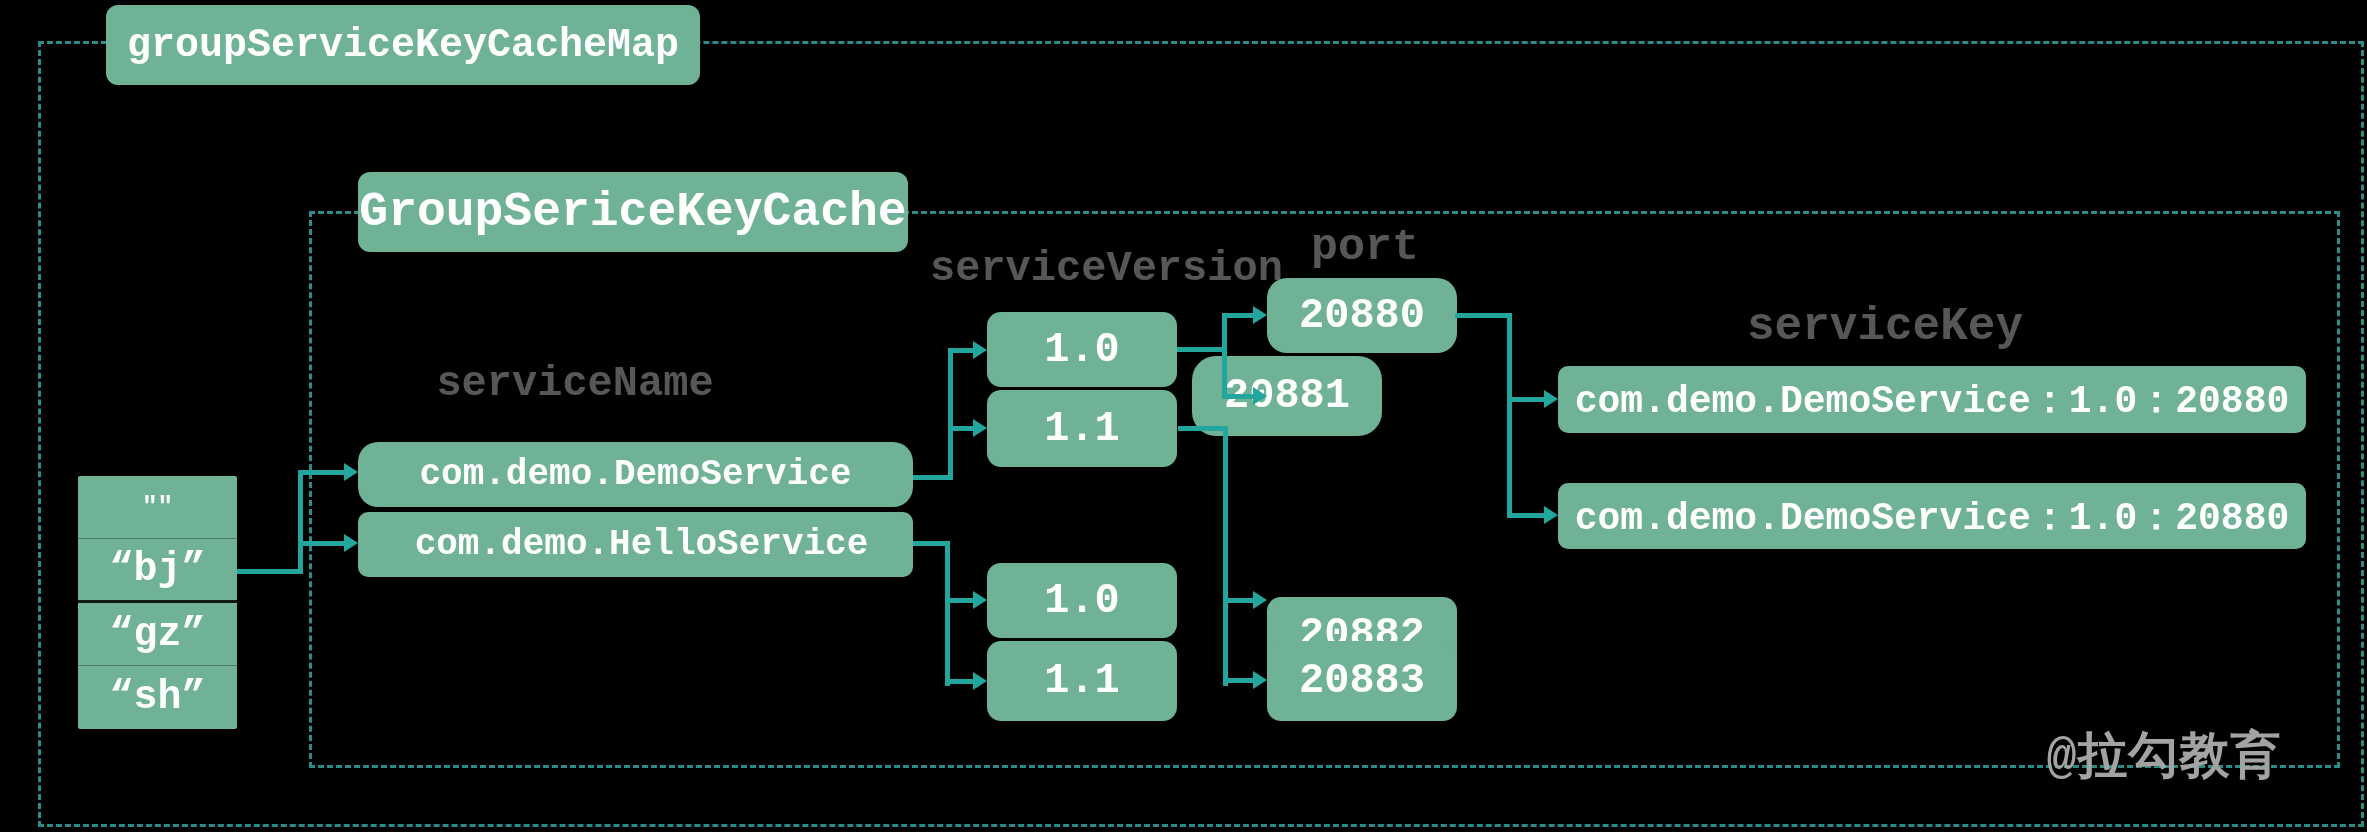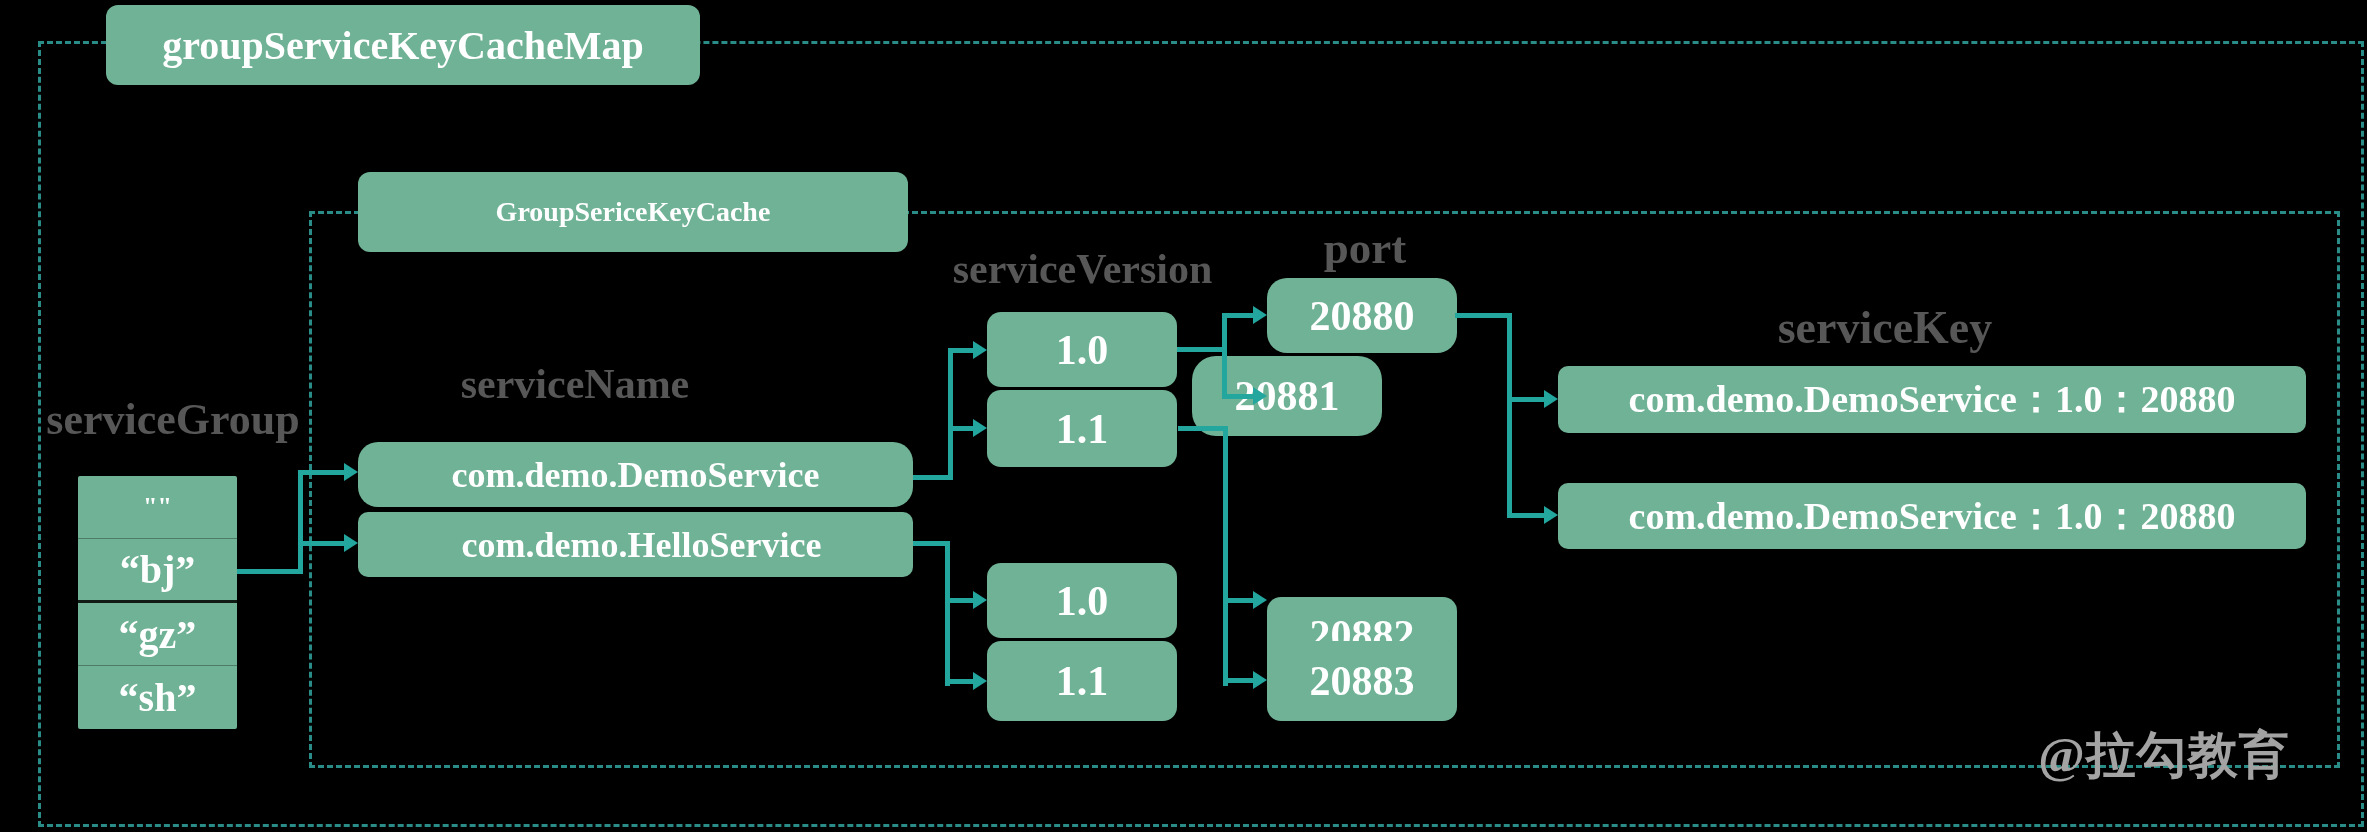--- a/index.html
+++ b/index.html
@@ -1,29 +1,29 @@
 <!DOCTYPE html>
 <html><head>
 <meta charset="utf-8">
 <style>
   html,body{margin:0;padding:0;background:#000;}
   .stage{
     position:relative;width:2367px;height:832px;background:#000;overflow:hidden;
-    font-family:Liberation Serif, serif;
+    font-family:Liberation Mono, monospace;
   }
   .dash{position:absolute;border:3px dashed #2A8C86;box-sizing:border-box;}
   .dash.outer{left:38px;top:41px;width:2326px;height:786px;}
   .dash.inner{left:309px;top:211px;width:2031px;height:557px;}
   .gbox{
     position:absolute;background:#6FB295;color:#fff;font-weight:600;
     display:flex;align-items:center;justify-content:center;
     box-sizing:border-box;white-space:nowrap;
   }
   .t1{left:106px;top:5px;width:594px;height:80px;border-radius:12px;font-size:40px;}
-  .t2{left:358px;top:172px;width:550px;height:80px;border-radius:12px;font-size:28px;}
+  .t2{left:358px;top:172px;width:550px;height:80px;border-radius:12px;font-size:48px;}
   .name1{left:358px;top:442px;width:555px;height:65px;border-radius:20px;font-size:36px;}
   .name2{left:358px;top:512px;width:555px;height:65px;border-radius:10px;font-size:36px;padding-left:12px;}
   .vA1{left:987px;top:312px;width:190px;height:75px;border-radius:14px;font-size:42px;}
   .vA2{left:987px;top:390px;width:190px;height:77px;border-radius:14px;font-size:42px;}
   .vB1{left:987px;top:563px;width:190px;height:75px;border-radius:14px;font-size:42px;}
   .vB2{left:987px;top:641px;width:190px;height:80px;border-radius:14px;font-size:42px;}
   .pA1{left:1267px;top:278px;width:190px;height:75px;border-radius:20px;font-size:42px;}
   .pA2{left:1192px;top:356px;width:190px;height:80px;border-radius:24px;font-size:42px;}
   .pB1{left:1267px;top:563px;width:190px;height:75px;border-radius:14px;font-size:42px;margin-top:34px;}
   .pB2{left:1267px;top:641px;width:190px;height:80px;border-radius:14px;font-size:42px;}
@@ -67,21 +67,20 @@
 <body>
 
 <div class="stage">
 
   <div class="dash outer"></div>
   <div class="dash inner"></div>
 
   <div class="gbox t1">groupServiceKeyCacheMap</div>
   <div class="gbox t2">GroupSericeKeyCache</div>
 
-  <div class="glabel lg">serviceGroup</div>
   <div class="glabel lv">serviceVersion</div>
   <div class="glabel ln">serviceName</div>
   <div class="glabel lp">port</div>
   <div class="glabel lk">serviceKey</div>
 
   <div class="sg">
     <div class="sg-row sg-r1">""</div>
     <div class="sg-row sg-r2">“bj”</div>
     <div class="sg-row sg-r3">“gz”</div>
     <div class="sg-row sg-r4">“sh”</div>

